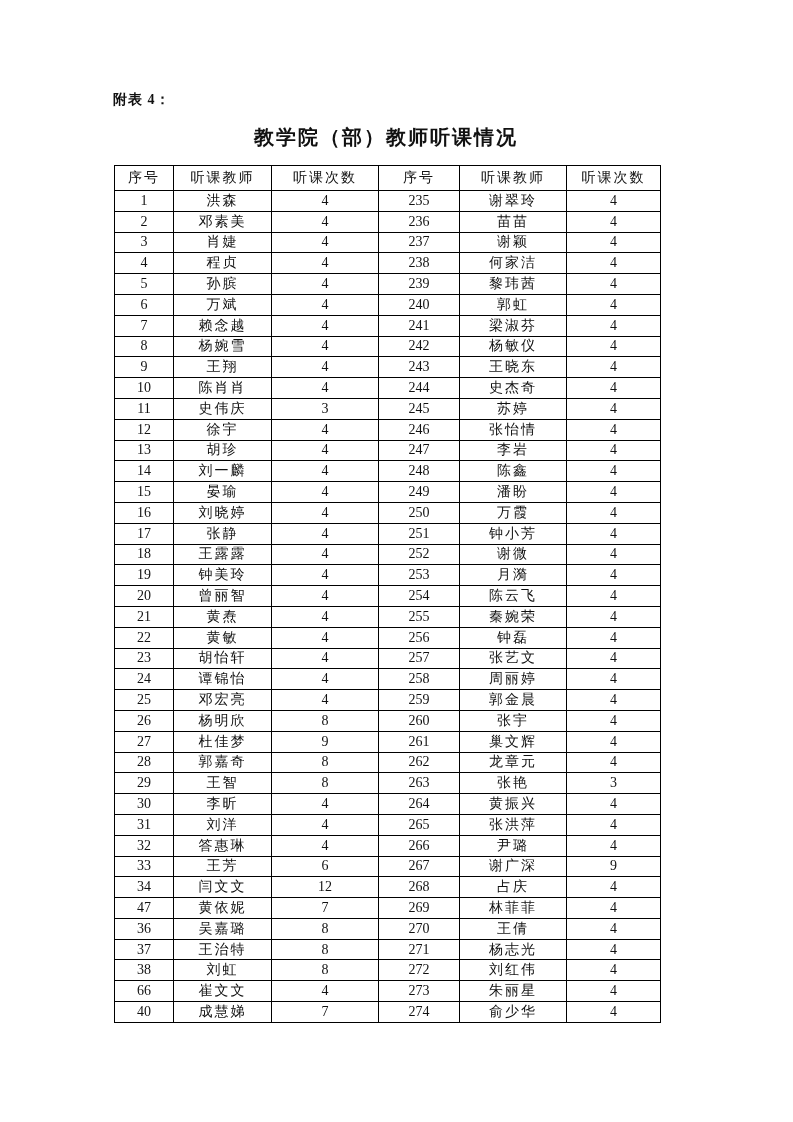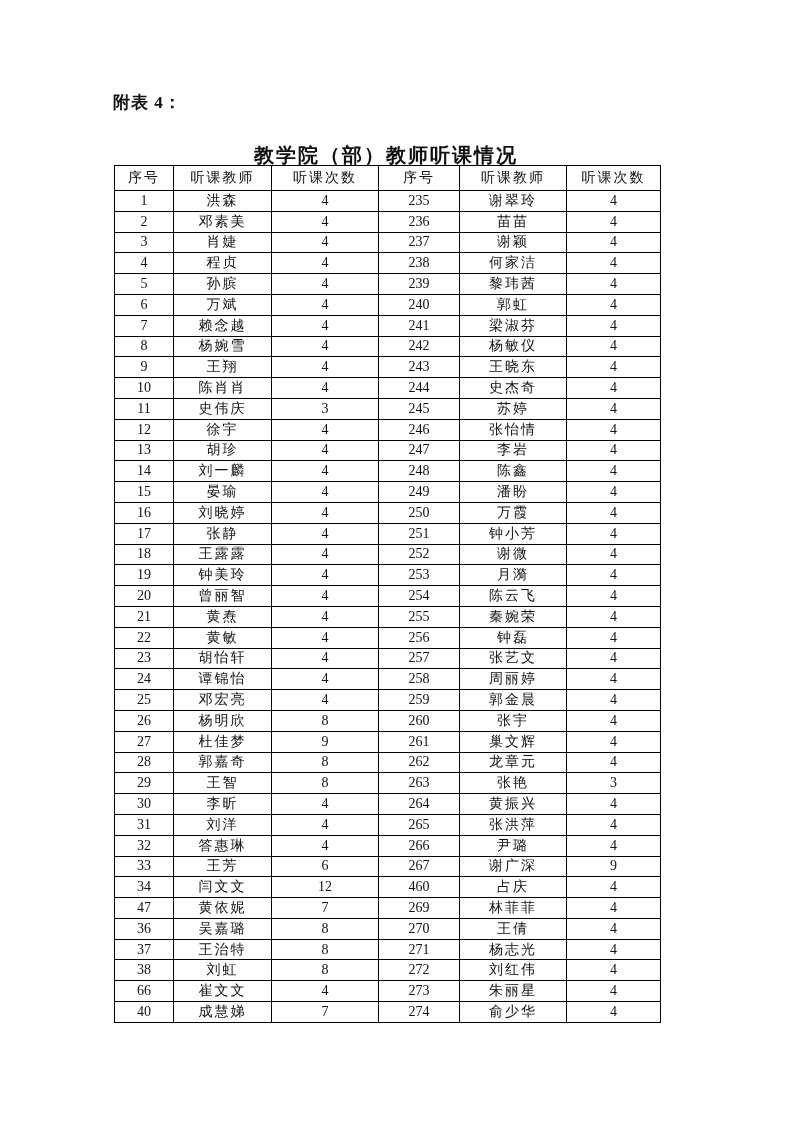--- a/index.html
+++ b/index.html
@@ -7,27 +7,27 @@
     position: relative;
     width: 793px; height: 1122px;
     margin: 0 auto;
     background: #ffffff;
     font-family: "Liberation Serif", "DejaVu Serif", serif;
     color: #111;
   }
   .annex-label {
     position: absolute;
     left: 113px; top: 91px;
-    font-size: 17px;
+    font-size: 14px;
     font-weight: bold;
     letter-spacing: 1px;
   }
   .doc-title {
     position: absolute;
-    left: 113px; top: 142px;
+    left: 113px; top: 124px;
     width: 546px;
     text-align: center;
     font-size: 20px;
     font-weight: bold;
     letter-spacing: 2px;
   }
   table.obs-table {
     position: absolute;
     left: 114px; top: 165px;
     width: 546px;
@@ -339,21 +339,21 @@
           <td>王芳</td>
           <td>6</td>
           <td>267</td>
           <td>谢广深</td>
           <td>9</td>
         </tr>
         <tr>
           <td>34</td>
           <td>闫文文</td>
           <td>12</td>
-          <td>460</td>
+          <td>268</td>
           <td>占庆</td>
           <td>4</td>
         </tr>
         <tr>
           <td>47</td>
           <td>黄依妮</td>
           <td>7</td>
           <td>269</td>
           <td>林菲菲</td>
           <td>4</td>

